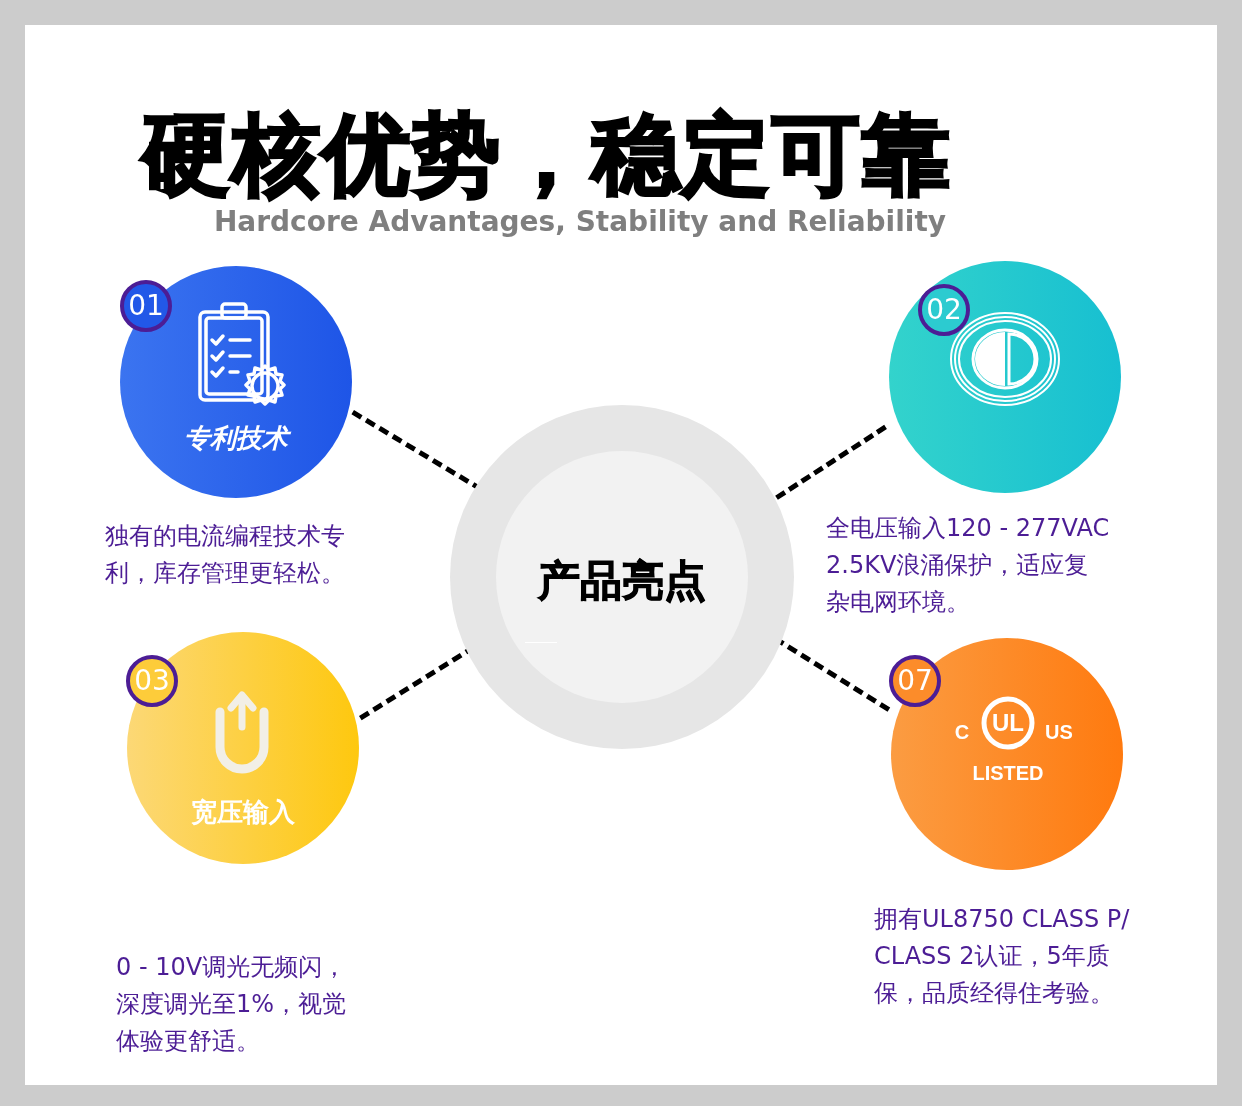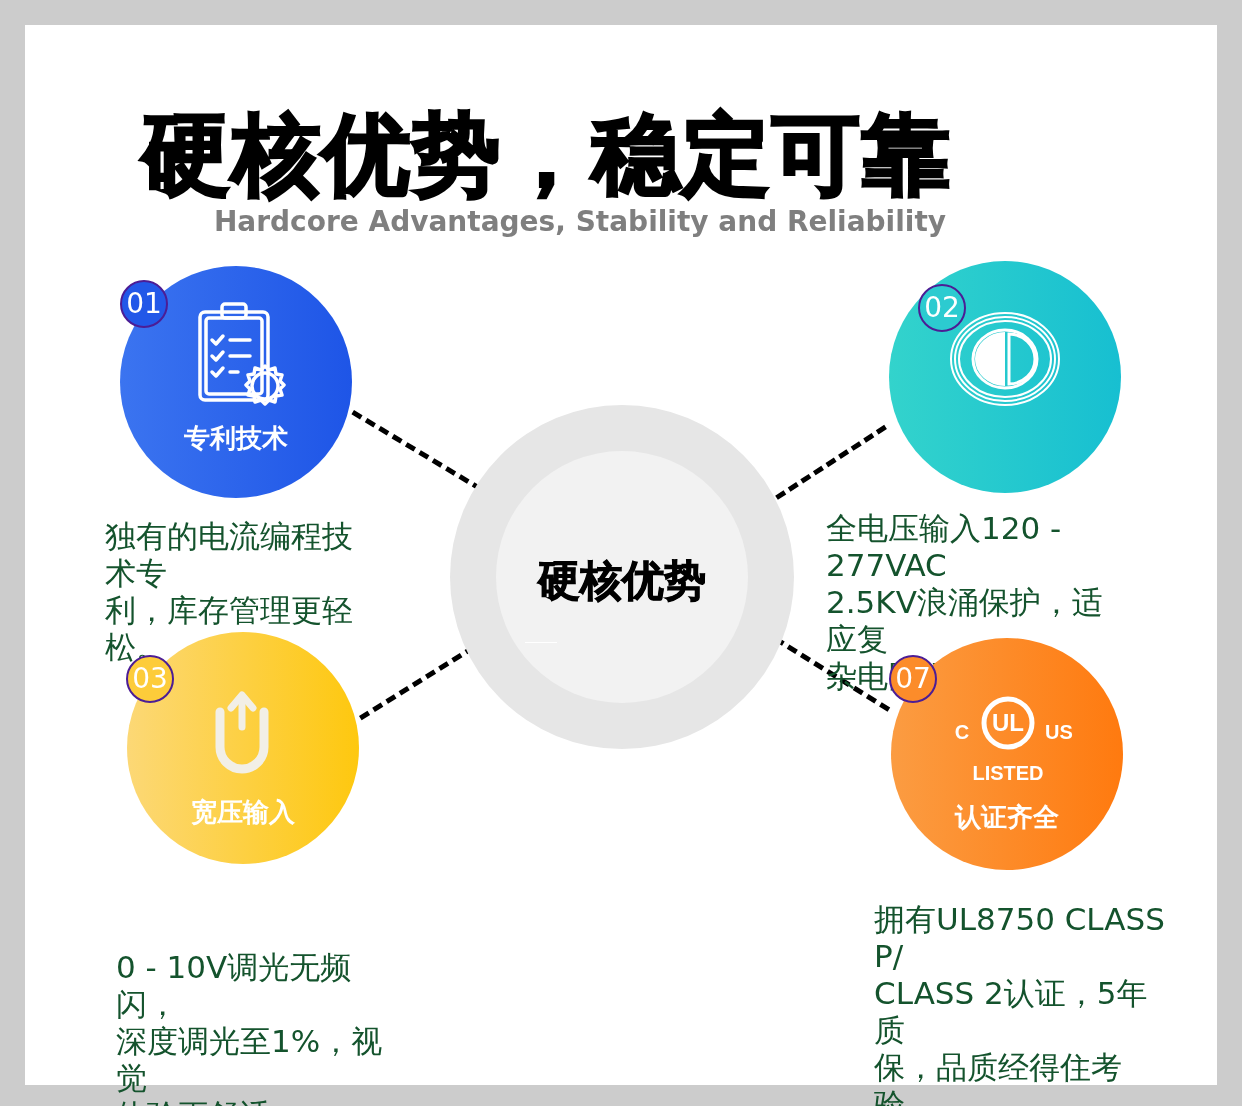--- a/index.html
+++ b/index.html
@@ -91,39 +91,39 @@
       text-align: center;
       color: #fff;
       font-size: 26px;
       font-weight: bold;
       line-height: 34px;
     }
     .badge {
       position: absolute;
       width: 44px; height: 44px;
       border-radius: 50%;
-      border: 2px solid #4c1d95;
+      border: 4px solid #4c1d95;
       color: #fff;
       font-size: 28px;
       line-height: 44px;
       text-align: center;
       font-family: "DejaVu Sans", sans-serif;
     }
     .f1 { left: 120px; top: 266px; background: linear-gradient(90deg, #3b74f0 0%, #1e55e7 100%); }
     .f2 { left: 889px; top: 261px; background: linear-gradient(90deg, #33d3cc 0%, #17bfd1 100%); }
     .f3 { left: 127px; top: 632px; background: linear-gradient(90deg, #fcd876 0%, #fec80f 100%); }
     .f4 { left: 891px; top: 638px; background: linear-gradient(90deg, #fb9c42 0%, #ff7a0f 100%); }
     .b1 { left: 120px; top: 280px; background: #2258e8; }
     .b2 { left: 889px; top: 284px; background: #2ccbd0; margin-left: 29px; }
     .b3 { left: 126px; top: 655px; background: #fdcc3a; }
     .b4 { left: 889px; top: 655px; background: #fc8c2a; }
     .desc {
       position: absolute;
-      font-size: 31px;
-      color: #14532d;
+      font-size: 24px;
+      color: #4c1d95;
       line-height: 37px;
       white-space: pre-line;
     }
     .d1 { left: 105px; top: 518px; width: 270px; }
     .d2 { left: 826px; top: 510px; width: 300px; }
     .d3 { left: 116px; top: 901px; width: 270px; margin-top: 48px; }
     .d4 { left: 874px; top: 901px; width: 300px; }
   </style>
 </head>
 <body>
@@ -134,39 +134,39 @@
 <div class="subtitle">Hardcore Advantages, Stability and Reliability</div>
 
 <div class="dash" style="left:354px; top:410px; width:166px; transform: rotate(31deg);"></div>
 <div class="dash" style="left:750px; top:512px; width:160px; transform: rotate(-33deg);"></div>
 <div class="dash" style="left:359px; top:716px; width:150px; transform: rotate(-32deg);"></div>
 <div class="dash" style="left:763px; top:628px; width:150px; transform: rotate(32deg);"></div>
 
 <div class="center-outer"></div>
 <div class="center-inner"></div>
 <div class="center-mark"></div>
-<div class="center-label">硬核优势</div>
+<div class="center-label">产品亮点</div>
 
 <div class="feature f1">
   <svg class="icon" viewBox="0 0 232 232">
     <g fill="none" stroke="#fff" stroke-width="3.5" stroke-linecap="round" stroke-linejoin="round">
       <rect x="80" y="46" width="68" height="88" rx="5"></rect>
       <rect x="86" y="52" width="56" height="76" rx="3"></rect>
       <rect x="102" y="38" width="24" height="14" rx="3"></rect>
       <path d="M92 74 l4 4 l7 -8"></path>
       <line x1="110" y1="74" x2="130" y2="74"></line>
       <path d="M92 90 l4 4 l7 -8"></path>
       <line x1="110" y1="90" x2="130" y2="90"></line>
       <path d="M92 106 l4 4 l7 -8"></path>
       <line x1="110" y1="106" x2="118" y2="106"></line>
       <circle cx="145" cy="120" r="13"></circle>
       <path d="M145 100 l4 4 l6 -2 l1 6 l6 1 l-2 6 l4 4 l-4 4 l2 6 l-6 1 l-1 6 l-6 -2 l-4 4 l-4 -4 l-6 2 l-1 -6 l-6 -1 l2 -6 l-4 -4 l4 -4 l-2 -6 l6 -1 l1 -6 l6 2 z"></path>
     </g>
   </svg>
-  <div class="label" style="top:155px;">专利技术</div>
+  <div class="label" style="top:155px;font-style:italic;">专利技术</div>
 </div>
 <div class="badge b1">01</div>
 <div class="desc d1">独有的电流编程技术专
 利，库存管理更轻松。</div>
 
 <div class="feature f2">
   <svg class="icon" viewBox="0 0 232 232">
     <g fill="none" stroke="#fff">
       <ellipse cx="116" cy="98" rx="54" ry="46" stroke-width="2"></ellipse>
       <ellipse cx="116" cy="98" rx="50" ry="42" stroke-width="2"></ellipse>
@@ -200,18 +200,17 @@
 体验更舒适。</div>
 
 <div class="feature f4">
   <svg class="icon" viewBox="0 0 232 232">
     <circle cx="117" cy="85" r="24" fill="none" stroke="#fff" stroke-width="5"></circle>
     <text x="117" y="93" text-anchor="middle" fill="#fff" font-family="Liberation Sans, sans-serif" font-weight="bold" font-size="24">UL</text>
     <text x="71" y="101" text-anchor="middle" fill="#fff" font-family="Liberation Sans, sans-serif" font-weight="bold" font-size="20">C</text>
     <text x="168" y="101" text-anchor="middle" fill="#fff" font-family="Liberation Sans, sans-serif" font-weight="bold" font-size="20">US</text>
     <text x="117" y="142" text-anchor="middle" fill="#fff" font-family="Liberation Sans, sans-serif" font-weight="bold" font-size="20">LISTED</text>
   </svg>
-  <div class="label" style="top:162px;">认证齐全</div>
 </div>
 <div class="badge b4">07</div>
 <div class="desc d4">拥有UL8750 CLASS P/
 CLASS 2认证，5年质
 保，品质经得住考验。</div>
 
 </body></html>

